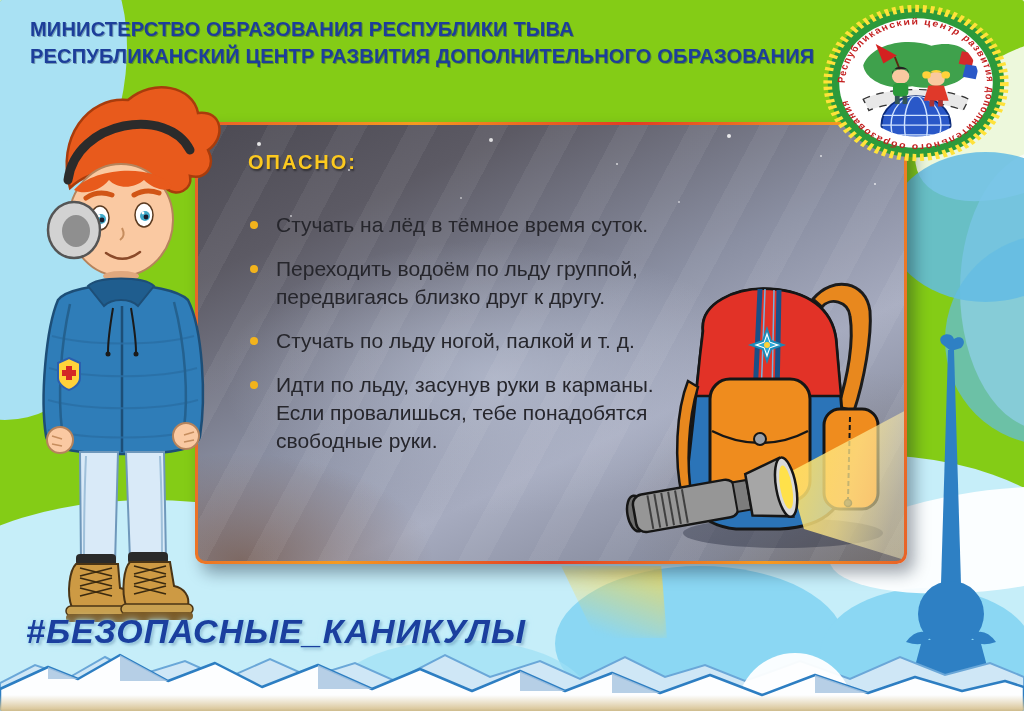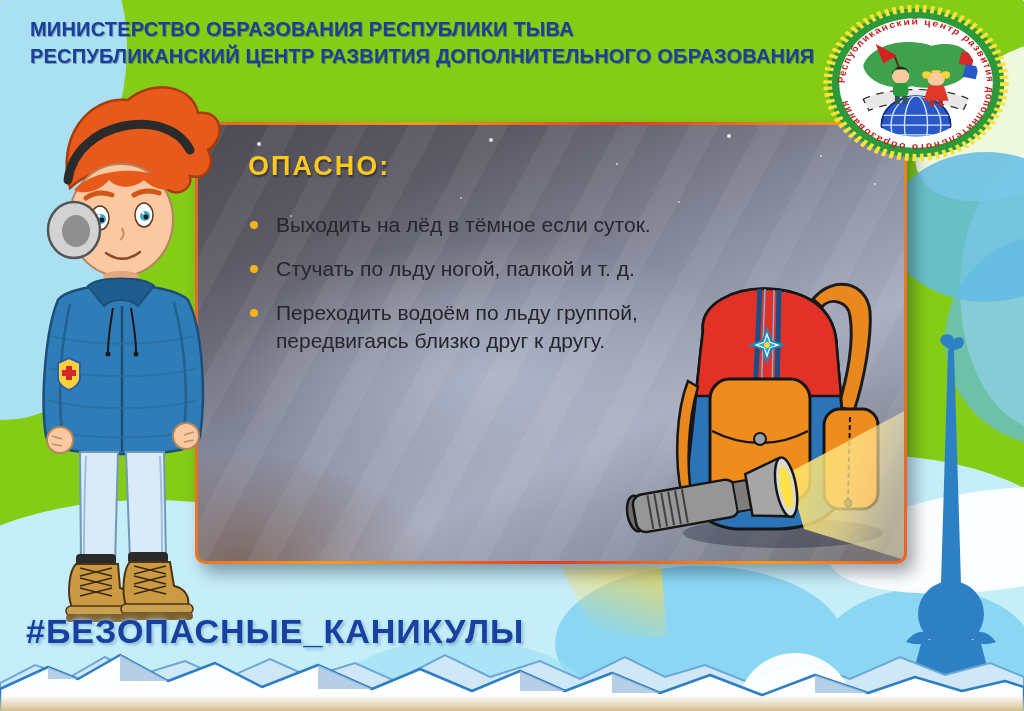--- a/index.html
+++ b/index.html
@@ -48,41 +48,41 @@
   .streaks{position:absolute;inset:0;
     background:repeating-linear-gradient(118deg,rgba(255,255,255,.055) 0 26px,rgba(255,255,255,0) 26px 62px);}
   .stars{position:absolute;left:0;top:0;width:2px;height:2px;border-radius:50%;background:transparent;
     box-shadow:60px 18px 0 1px rgba(255,255,255,.85),150px 44px 0 0 rgba(255,255,255,.7),
       292px 14px 0 1px rgba(255,255,255,.8),418px 38px 0 0 rgba(255,255,255,.7),
       530px 10px 0 1px rgba(255,255,255,.85),622px 30px 0 0 rgba(255,255,255,.7),
       676px 58px 0 0 rgba(255,255,255,.75),480px 76px 0 0 rgba(255,255,255,.6),
       92px 90px 0 0 rgba(255,255,255,.6),262px 72px 0 0 rgba(255,255,255,.55),
       700px 16px 0 1px rgba(255,255,255,.8);}
   .panel-title{position:absolute;left:50px;top:26px;color:#fcc91f;font-weight:bold;
-    font-size:27px;letter-spacing:2px;text-shadow:1px 2px 2px rgba(0,0,0,.45);}
+    font-size:20px;letter-spacing:2px;text-shadow:1px 2px 2px rgba(0,0,0,.45);}
   .bullets{position:absolute;left:50px;top:70px;width:420px;margin:0;padding:0;list-style:none;}
   .bullets li{position:relative;padding-left:28px;margin-top:16px;
     font-size:21px;line-height:28px;color:#26262c;}
   .bullets li::before{content:"";position:absolute;left:2px;top:10px;width:8px;height:8px;
     border-radius:50%;background:#f2b31c;}
   .bullet-text{white-space:pre-line;}
 
   .backpack{position:absolute;left:420px;top:136px;width:290px;height:300px;}
 
   .beam-spill{position:absolute;left:552px;top:566px;width:115px;height:72px;z-index:4;
     background:linear-gradient(200deg,rgba(255,216,70,.8),rgba(255,216,70,0) 80%);
     clip-path:polygon(8% 0,95% 0,100% 100%,38% 100%);filter:blur(3px);}
 
   .tower{position:absolute;left:888px;top:332px;width:132px;height:364px;z-index:2;}
   .mountains{position:absolute;left:0;bottom:0;width:1024px;height:80px;z-index:4;}
 
   .boy{position:absolute;left:18px;top:68px;width:210px;height:560px;z-index:7;}
 
   .hashtags{position:absolute;left:26px;top:608px;z-index:9;color:#1b3f9e;
-    font-weight:bold;font-size:34px;line-height:47px;letter-spacing:1px;
+    font-weight:bold;font-style:italic;font-size:34px;line-height:47px;letter-spacing:1px;
     text-shadow:0 0 9px rgba(195,242,255,.95),0 0 3px rgba(130,205,235,.9),2px 2px 3px rgba(10,40,90,.35);}
   .hashtags div{white-space:nowrap;}
 </style>
 </head>
 <body>
 
 <div class="page">
 
   <div class="cloud c-topleft"></div>
   <div class="cloud c-left2"></div>
@@ -166,24 +166,27 @@
       </g>
     </g>
   </svg>
 
   <div class="panel-frame">
     <div class="panel">
       <div class="streaks"></div>
       <div class="stars"></div>
       <div class="panel-title">ОПАСНО:</div>
       <ul class="bullets">
-        <li><span class="bullet-text">Выходить на лёд в тёмное если суток.</span></li>
-        <li><span class="bullet-text">Стучать по льду ногой, палкой и т. д.</span></li>
+        <li><span class="bullet-text">Стучать на лёд в тёмное время суток.</span></li>
         <li><span class="bullet-text">Переходить водоём по льду группой,
 передвигаясь близко друг к другу.</span></li>
+        <li><span class="bullet-text">Стучать по льду ногой, палкой и т. д.</span></li>
+        <li><span class="bullet-text">Идти по льду, засунув руки в карманы.
+Если провалишься, тебе понадобятся
+свободные руки.</span></li>
       </ul>
 
       <svg class="backpack" viewBox="0 0 290 300">
         <defs>
           <linearGradient id="beamGrad" x1="0" y1="0" x2="1" y2="0.35">
             <stop offset="0" stop-color="#ffdf55" stop-opacity="0.95"></stop>
             <stop offset="0.6" stop-color="#ffe98f" stop-opacity="0.75"></stop>
             <stop offset="1" stop-color="#fff3c0" stop-opacity="0.45"></stop>
           </linearGradient>
         </defs>

